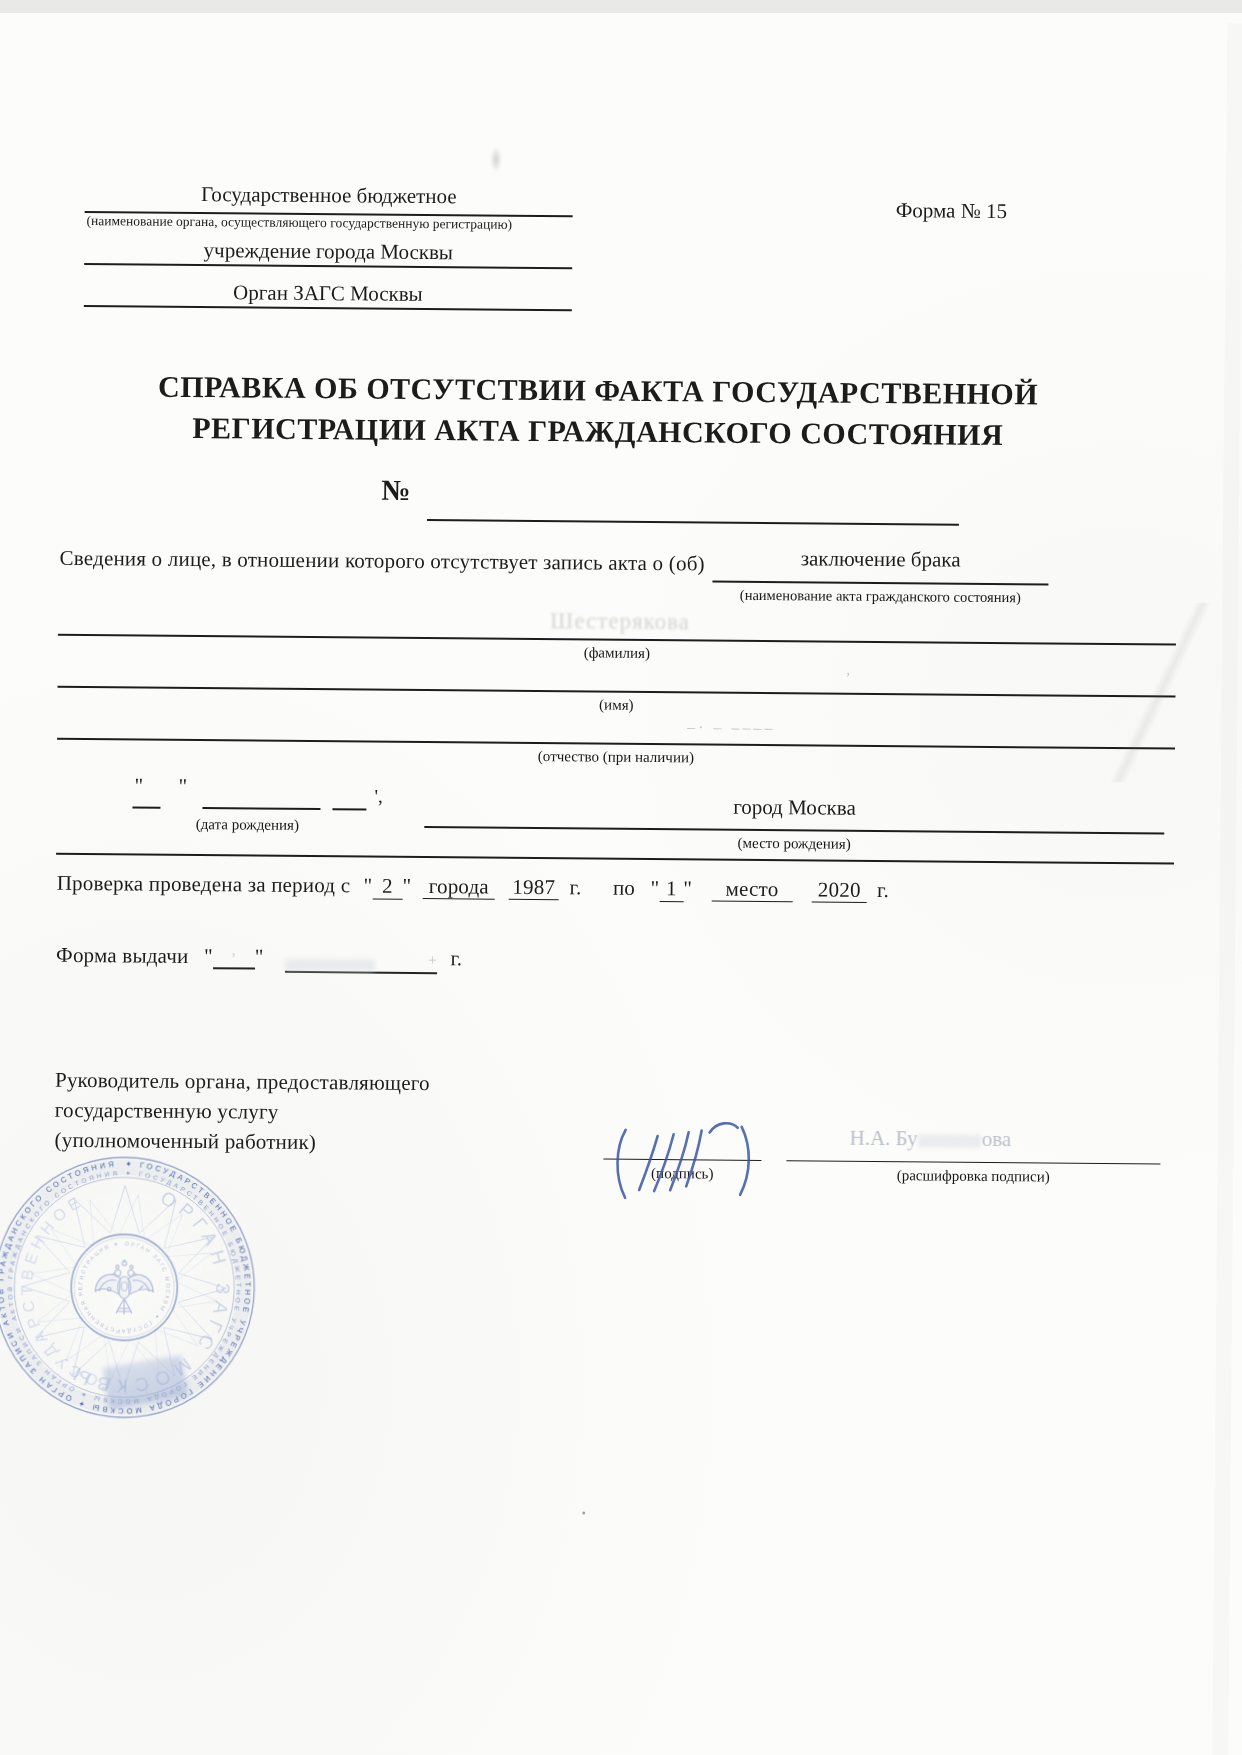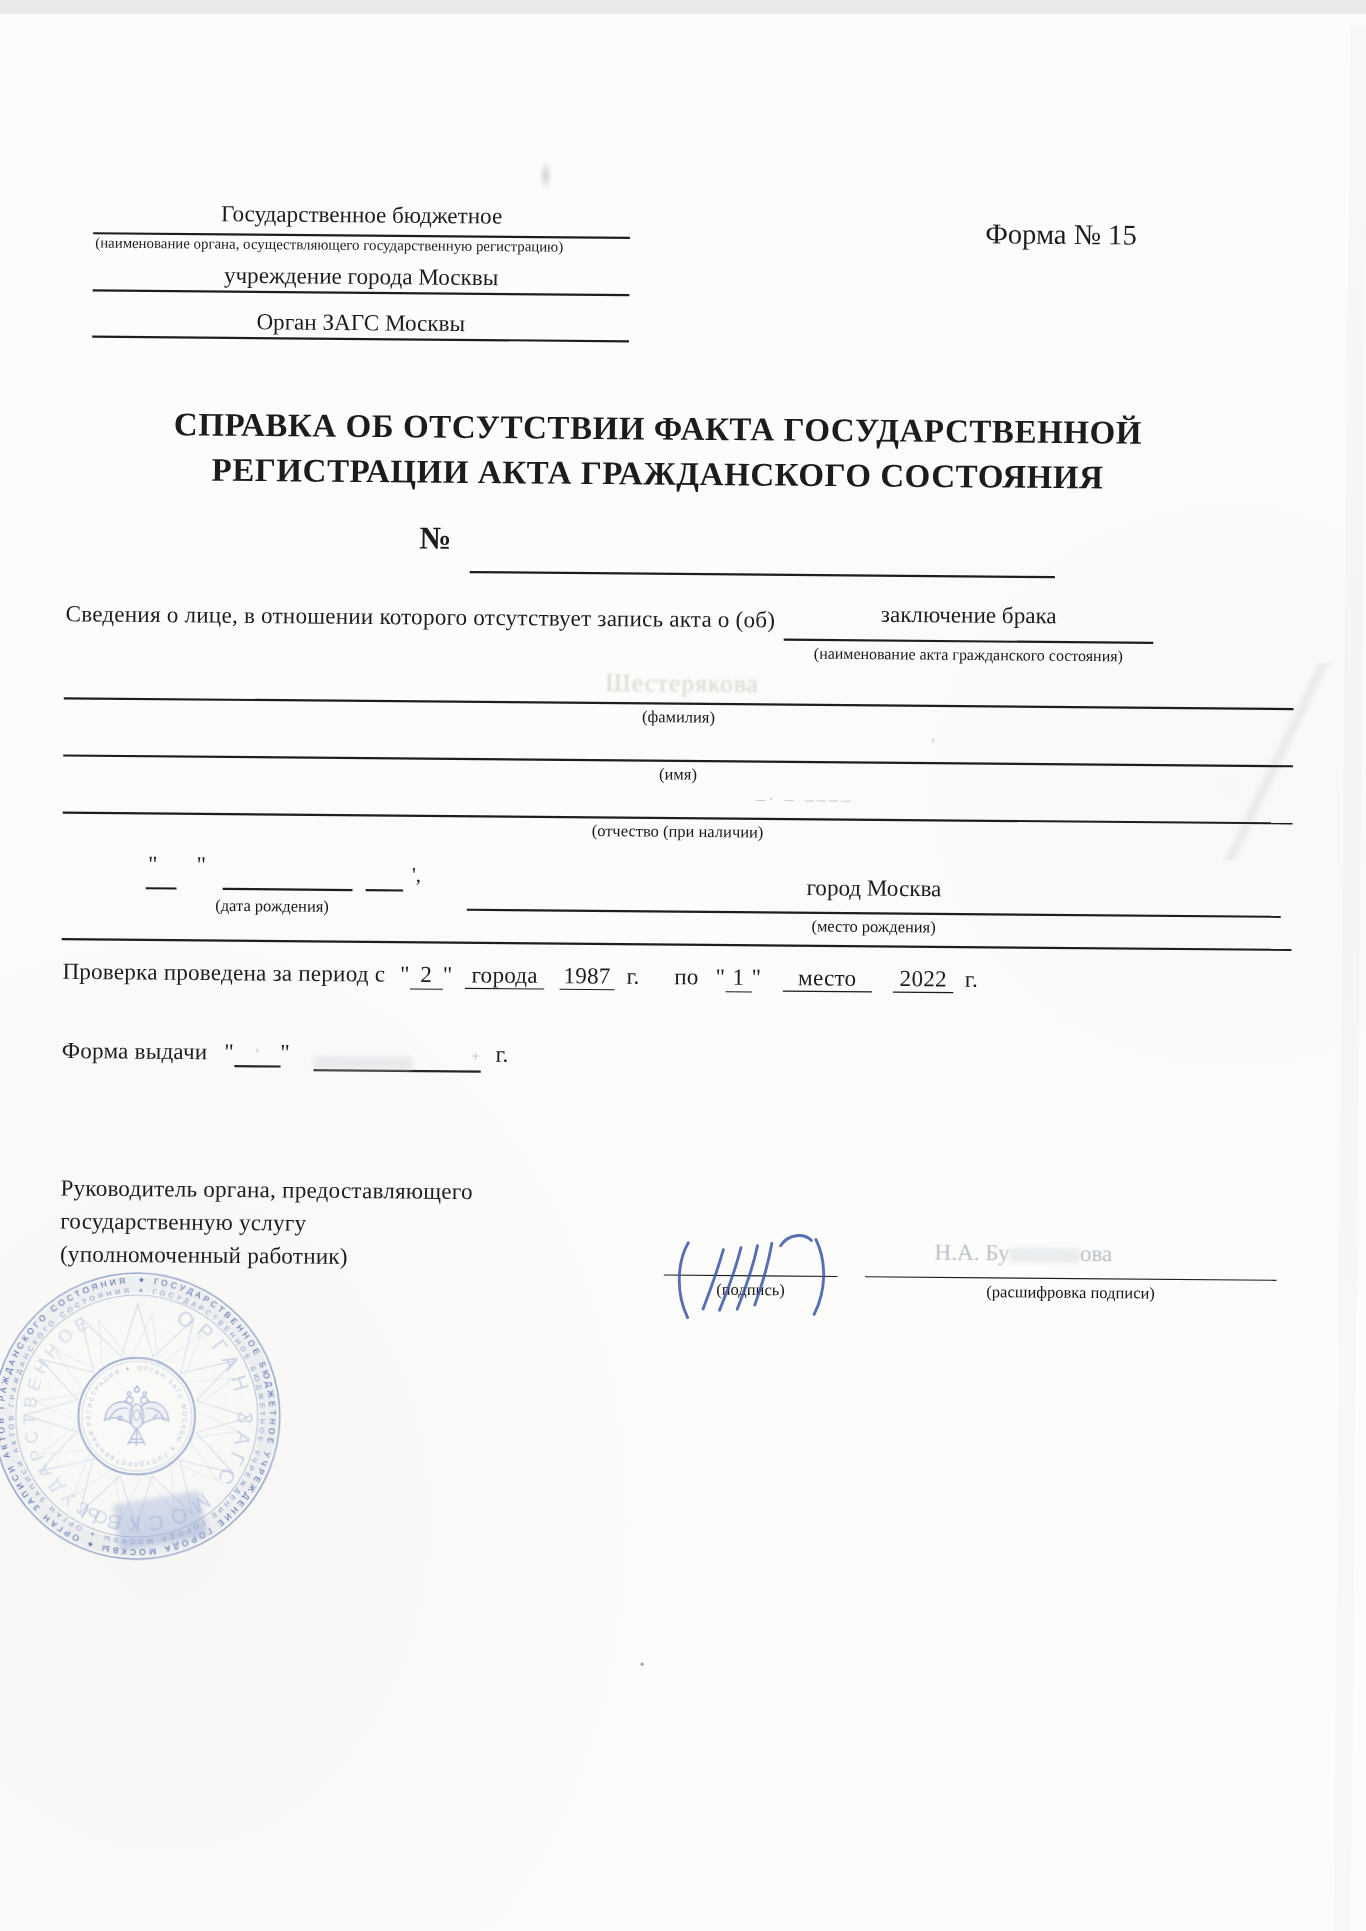--- a/index.html
+++ b/index.html
@@ -31,21 +31,21 @@
 </head>
 <body>
 
 <div class="page">
   <div class="skew">
 
     <div class="abs org-line" style="left:85px; top:162px; width:488px; height:36px; line-height:36px;">Государственное бюджетное</div>
     <div class="abs" style="left:87px; top:200px; width:500px; font-size:13.5px;">(наименование органа, осуществляющего государственную регистрацию)</div>
     <div class="abs org-line" style="left:85px; top:214px; width:488px; height:36px; line-height:44px;">учреждение города Москвы</div>
     <div class="abs org-line" style="left:85px; top:256px; width:488px; height:36px; line-height:44px;">Орган ЗАГС Москвы</div>
-    <div class="abs" style="left:896px; top:178px; font-size:26px;">Форма № 15</div>
+    <div class="abs" style="left:896px; top:178px; font-size:21px;">Форма № 15</div>
 
     <div class="abs center" style="left:80px; top:352px; width:1040px; font-size:30px; font-weight:bold; line-height:41px; letter-spacing:0.5px;">
       <div>СПРАВКА ОБ ОТСУТСТВИИ ФАКТА ГОСУДАРСТВЕННОЙ</div>
       <div>РЕГИСТРАЦИИ АКТА ГРАЖДАНСКОГО СОСТОЯНИЯ</div>
     </div>
 
     <div class="abs" style="left:384px; top:458px; font-size:29px; font-weight:bold;">№</div>
     <div class="hline" style="left:430px; top:503px; width:532px;"></div>
 
     <div class="abs body-text" style="left:63px; top:533px; width:700px;">Сведения о лице, в отношении которого отсутствует запись акта о (об)</div>
@@ -82,21 +82,21 @@
 
     <div class="abs body-text" style="left:63px; top:858px; width:1100px; white-space:nowrap;">
       <span>Проверка проведена за период с</span>
       <span style="margin-left:8px;">"</span><span class="uv" style="display:inline-block; min-width:30px; text-align:center;">2</span><span>"</span>
       <span class="uv" style="margin-left:6px; padding:0 6px;">города</span>
       <span class="uv" style="margin-left:8px; padding:0 4px;">1987</span>
       <span style="margin-left:5px;">г.</span>
       <span style="margin-left:26px;font-family:Liberation Serif, serif;">по</span>
       <span style="margin-left:10px;">"</span><span class="uv" style="display:inline-block; min-width:24px; text-align:center;">1</span><span>"</span>
       <span class="uv" style="margin-left:14px; padding:0 14px;">место</span>
-      <span class="uv" style="margin-left:14px; padding:0 6px;">2022</span>
+      <span class="uv" style="margin-left:14px; padding:0 6px;">2020</span>
       <span style="margin-left:5px;">г.</span>
     </div>
 
     <div class="abs body-text" style="left:63px; top:930px; white-space:nowrap;">
       <span>Форма выдачи</span>
       <span style="margin-left:10px;">"</span><span style="display:inline-block; width:42px; text-align:center; border-bottom:2px solid #242424; color:#cfcfca; font-size:15px;">ʼ</span><span>"</span>
       <span style="display:inline-block; width:152px; margin-left:16px; border-bottom:2px solid #242424; text-align:right; color:#c6c6c0; font-size:15px;">
         <span class="smudge" style="width:90px; height:12px; float:left; margin-top:8px;"></span><span>+</span>
       </span>
       <span style="margin-left:8px;">г.</span>

